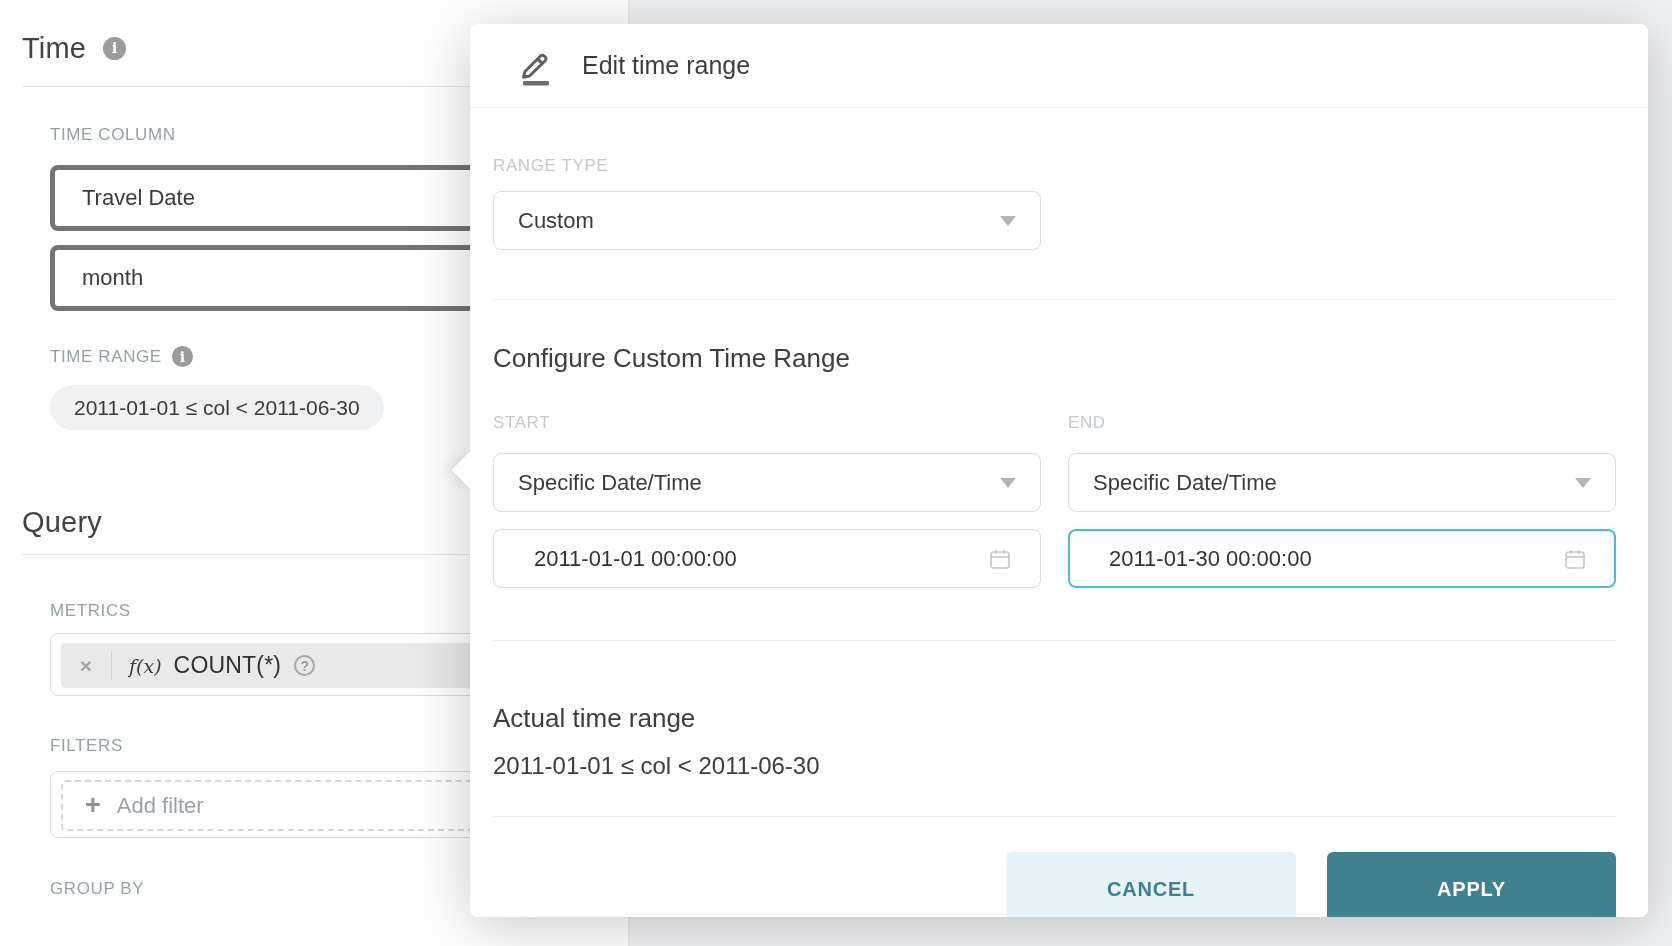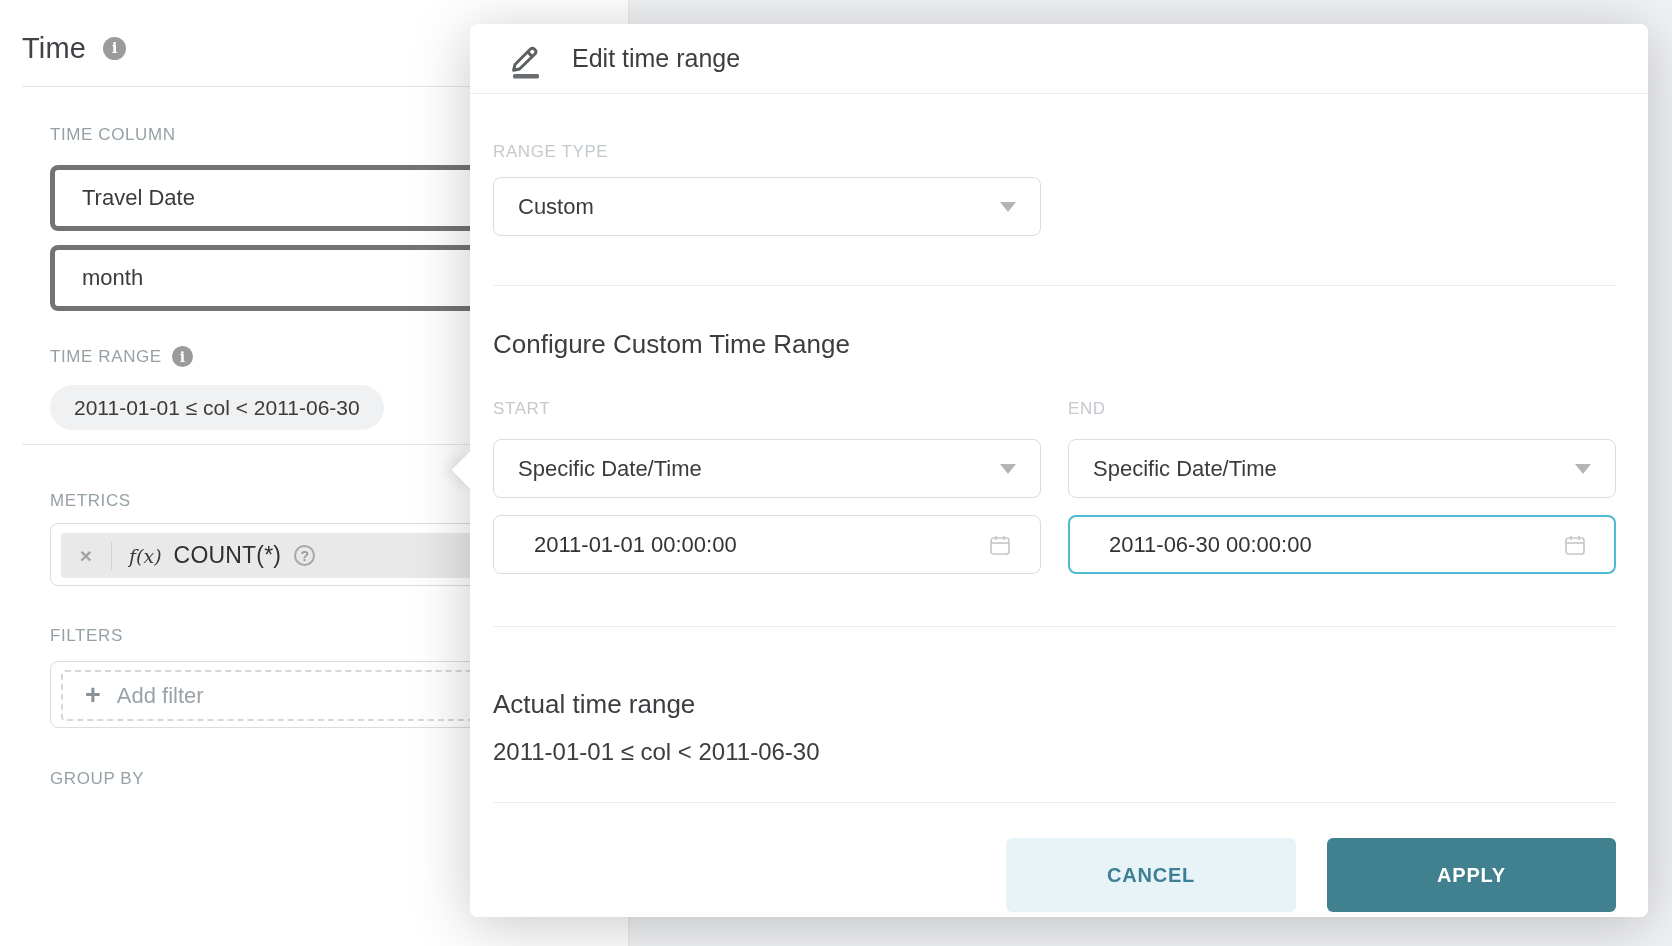--- a/index.html
+++ b/index.html
@@ -38,21 +38,21 @@
   .filter-dashed { width:562px; height:51px; border:2px dashed #d3d8da; border-radius:4px;
     display:flex; align-items:center; padding-left:22px; color:#9aa2a8; font-size:22px; cursor:pointer; }
   .plus-glyph { color:#8a9298; font-size:27px; font-weight:bold; margin-right:16px; line-height:1; }
 
   
   .modal { position:absolute; left:470px; top:24px; width:1178px; height:893px; background:#fff;
     border-radius:8px; box-shadow:0 8px 60px rgba(0,0,0,.22); z-index:10; }
   .modal-arrow { position:absolute; left:-13px; top:433px; width:26px; height:26px; background:#fff;
     transform:rotate(45deg); box-shadow:-5px 5px 12px rgba(0,0,0,.07); }
   .modal-inner { position:relative; width:100%; height:100%; border-radius:8px; background:#fff; overflow:hidden; }
-  .modal-header { height:70px; border-bottom:1px solid #ededed; display:flex; align-items:center; padding-left:35px; }
+  .modal-header { height:84px; border-bottom:1px solid #ededed; display:flex; align-items:center; padding-left:45px; }
   .modal-title { font-size:25px; color:#3c3f42; margin-left:27px; }
   .modal-body { padding:0 32px 0 23px; }
   .m-label { font-size:17px; letter-spacing:.6px; color:#c3c9cd; line-height:20px; }
   .select { width:548px; height:59px; border:1px solid #d9dde0; border-radius:8px; background:#fff;
     display:flex; align-items:center; padding:0 24px; font-size:22px; color:#3b3b3b; cursor:pointer; }
   .select .caret { margin-left:auto; width:0; height:0; border-left:8px solid transparent;
     border-right:8px solid transparent; border-top:10px solid #b3b6b8; }
   .hr-modal { height:1px; background:#ededed; }
   .m-heading { font-size:26px; color:#3b3d40; line-height:34px; }
   .cols { display:flex; justify-content:space-between; }
@@ -93,20 +93,21 @@
 
     <div class="ctl-label-row" style="margin-top:35px;">
       <div class="ctl-label">TIME RANGE</div>
       <span class="info-icon small">i</span>
     </div>
     <div style="margin-top:18px;">
       <span class="pill">2011-01-01 ≤ col &lt; 2011-06-30</span>
     </div>
   </div>
 
+  <div class="section-title" style="margin-top:74px;">Query</div>
   <div class="hr-panel" style="margin-top:14px;"></div>
 
   <div class="ctl">
     <div class="ctl-label" style="margin-top:46px;">METRICS</div>
     <div class="metric-outer" style="margin-top:12px;">
       <div class="metric-chip">
         <span class="chip-x">×</span>
         <span class="chip-sep"></span>
         <span class="chip-fx">f(x)</span>
         <span class="chip-name">COUNT(*)</span>
@@ -169,21 +170,21 @@
             </span>
           </div>
         </div>
         <div class="col">
           <div class="m-label">END</div>
           <div class="select" style="margin-top:20px;">
             <span>Specific Date/Time</span>
             <span class="caret"></span>
           </div>
           <div class="date-input focused" style="margin-top:17px;">
-            <span>2011-06-30 00:00:00</span>
+            <span>2011-01-30 00:00:00</span>
             <span class="cal-icon">
               <svg width="24" height="24" viewBox="0 0 24 24" fill="none" stroke="#c8c8c8" stroke-width="1.7">
                 <rect x="3" y="5" width="18" height="16" rx="2.5"></rect>
                 <line x1="3" y1="10" x2="21" y2="10"></line>
                 <line x1="8" y1="3" x2="8" y2="7"></line>
                 <line x1="16" y1="3" x2="16" y2="7"></line>
               </svg>
             </span>
           </div>
         </div>

